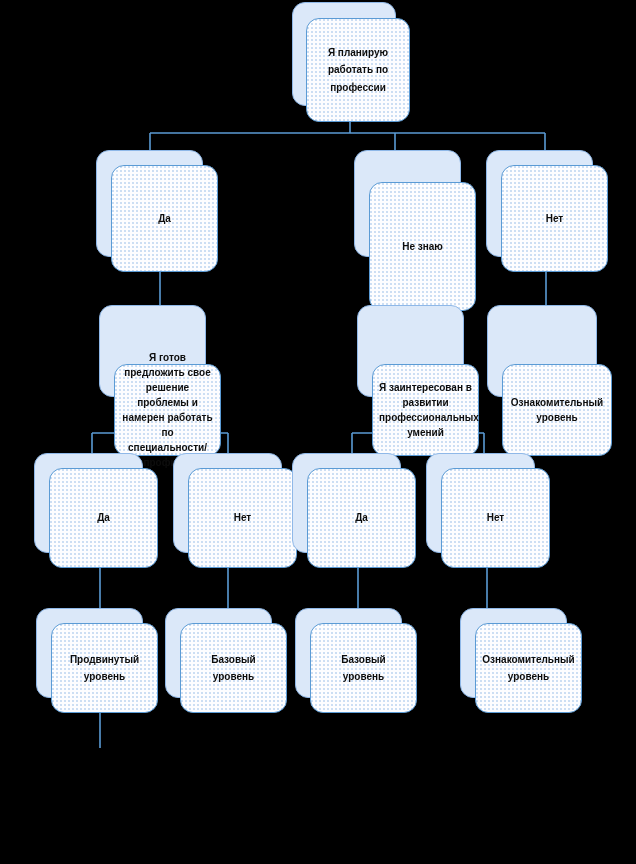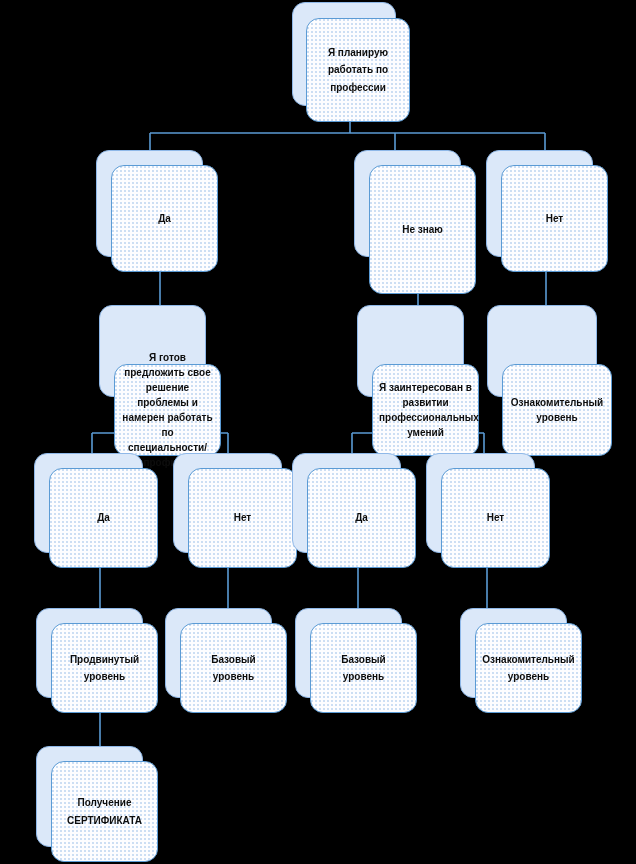--- a/index.html
+++ b/index.html
@@ -116,21 +116,21 @@
 
   <div class="node" style="left:96px; top:150px; width:122px; height:122px;">
     <div class="card-shadow" style="width:107px; height:107px;"></div>
     <div class="card-main" style="left:15px; top:15px; width:107px; height:107px;">
       <span class="label">Да</span>
     </div>
   </div>
 
   <div class="node" style="left:354px; top:150px; width:122px; height:122px;">
     <div class="card-shadow" style="width:107px; height:107px;"></div>
-    <div class="card-main" style="left:15px; top:15px; width:107px; height:129px;">
+    <div class="card-main" style="left:15px; top:32px; width:107px; height:129px;">
       <span class="label">Не знаю</span>
     </div>
   </div>
 
   <div class="node" style="left:486px; top:150px; width:122px; height:122px;">
     <div class="card-shadow" style="width:107px; height:107px;"></div>
     <div class="card-main" style="left:15px; top:15px; width:107px; height:107px;">
       <span class="label">Нет</span>
     </div>
   </div>
@@ -214,21 +214,14 @@
   </div>
 
   <div class="node" style="left:424px; top:608px; width:122px; height:119px;margin-left:36px;">
     <div class="card-shadow" style="width:107px; height:90px;"></div>
     <div class="card-main" style="left:15px; top:15px; width:107px; height:90px;">
       <span class="label">Ознакомительный
 уровень</span>
     </div>
   </div>
 
-  <div class="node" style="left:36px; top:746px; width:122px; height:116px;">
-    <div class="card-shadow" style="width:107px; height:101px;"></div>
-    <div class="card-main" style="left:15px; top:15px; width:107px; height:101px;">
-      <span class="label">Получение
-СЕРТИФИКАТА</span>
-    </div>
-  </div>
 
 </div>
 
 </body></html>

